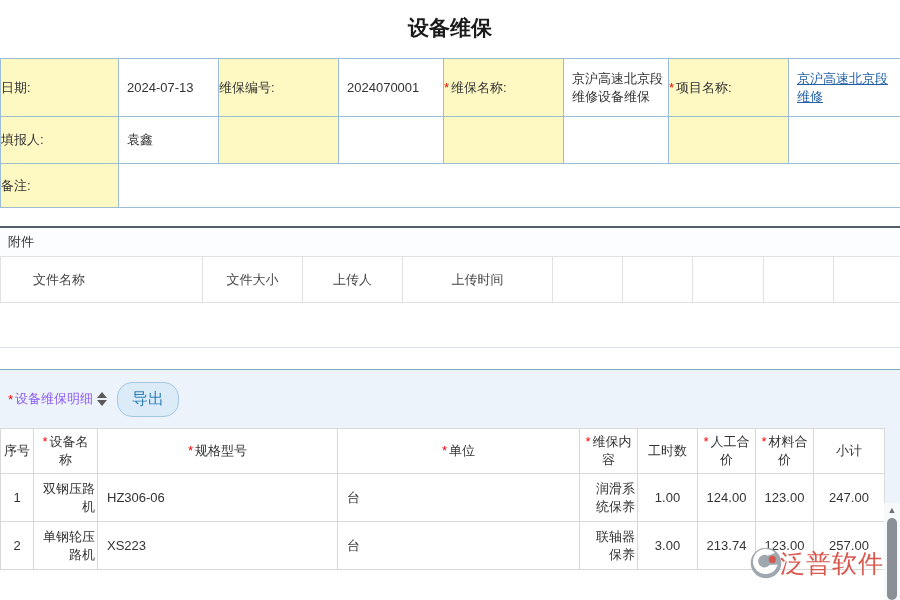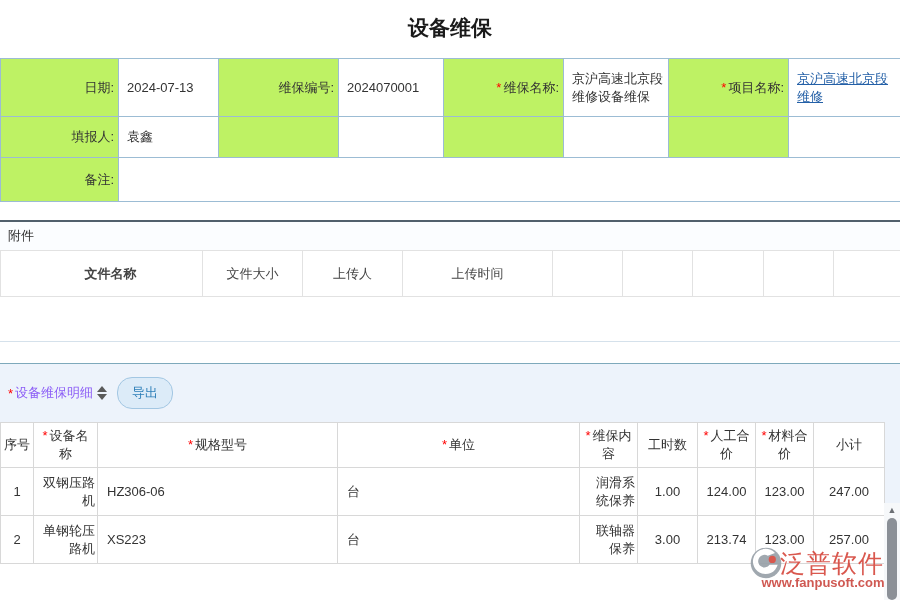--- a/index.html
+++ b/index.html
@@ -10,44 +10,44 @@
   
   .page-title { height:58px; line-height:56px; text-align:center; font-size:21px; font-weight:bold; color:#1a1a1a; }
 
   
   .section-bar { border-top:2px solid #51606c; background:#fbfdff; height:30px; line-height:28px;
                  padding-left:8px; font-size:13px; color:#333; }
 
   
   table { border-collapse:collapse; table-layout:fixed; width:900px; }
   .binfo td { border:1px solid #9cbcd4; font-size:13px; vertical-align:middle; }
-  .binfo .lbl { background:#bef264; text-align:right; padding-right:4px; color:#333; }
+  .binfo .lbl { background:#fef9c3; padding-right:4px; color:#333; }
   .binfo .val { background:#fff; text-align:left; padding-left:8px; }
   .binfo tr.r1 td { height:58px; }
-  .binfo tr.r2 td { height:41px; }
+  .binfo tr.r2 td { height:47px; }
   .binfo tr.r3 td { height:44px; }
   .req { color:#f00; margin-right:2px; }
   a.link { color:#2460a7; text-decoration:underline; cursor:pointer; }
 
   .gap1 { height:18px; } .gap2 { height:44px; } .gap3 { height:21px; }
   .rule { height:0; border-top:1px solid #d5e1eb; }
 
   
   .attach th { border:1px solid #e2e2e2; background:#fff; height:46px; font-size:13px; font-weight:normal; color:#444; }
-  .attach th.first { text-align:center; padding-left:18px;font-weight:bold; }
+  .attach th.first { text-align:left; padding-left:32px; }
 
   
   .panel { border-top:1px solid #7ea9bb; background:#edf3fb; height:200px; }
   .panel-head { height:58px; display:flex; align-items:center; padding-left:8px; font-size:13px; }
   .panel-title { color:#8b5cf6; }
   .spinner { display:inline-flex; flex-direction:column; margin:0 10px 0 4px; cursor:pointer; }
   .spinner .tri-up { width:0; height:0; border-left:5px solid transparent; border-right:5px solid transparent; border-bottom:6px solid #5a5a5a; margin-bottom:2px; }
   .spinner .tri-down { width:0; height:0; border-left:5px solid transparent; border-right:5px solid transparent; border-top:6px solid #5a5a5a; }
   .export-btn { background:#dcebf8; border:1px solid #a3c7e3; border-radius:15px; color:#2e7fb8;
-                font-size:13px; padding:6px 14px; cursor:pointer; font-family:inherit; }
+                font-size:16px; padding:6px 14px; cursor:pointer; font-family:inherit; }
 
   
   .detail { width:884px; background:#b91c1c; }
   .detail th, .detail td { border:1px solid #d8d8d8; font-size:13px; background:#fff; }
   .detail th { height:45px; font-weight:normal; color:#333; text-align:center; padding:0 2px; }
   .detail td { height:48px; color:#333; }
   .detail td.c0, .detail td.c5, .detail td.c6, .detail td.c7, .detail td.c8 { text-align:center; }
   .detail td.c1, .detail td.c4 { text-align:right; padding-left:5px; padding-right:2px; }
   .detail td.c2, .detail td.c3 { text-align:left; padding-left:9px; }
 
@@ -220,16 +220,15 @@
     <div class="wm-row">
       <span class="wm-logo">
         <svg viewBox="0 0 40 40" width="36" height="36">
           <circle cx="20" cy="20" r="17" fill="#99a1a9"></circle>
           <path d="M 30 9 A 14 14 0 1 0 33 22 L 24 22 A 7 7 0 1 1 22 12 Z" fill="#ffffff"></path>
           <circle cx="27" cy="16" r="4" fill="#d64a40"></circle>
         </svg>
       </span>
       <span class="wm-brand">泛普软件</span>
     </div>
-    <div class="wm-url">www.fanpusoft.com</div>
   </div>
 
 </div>
 
 </body></html>

